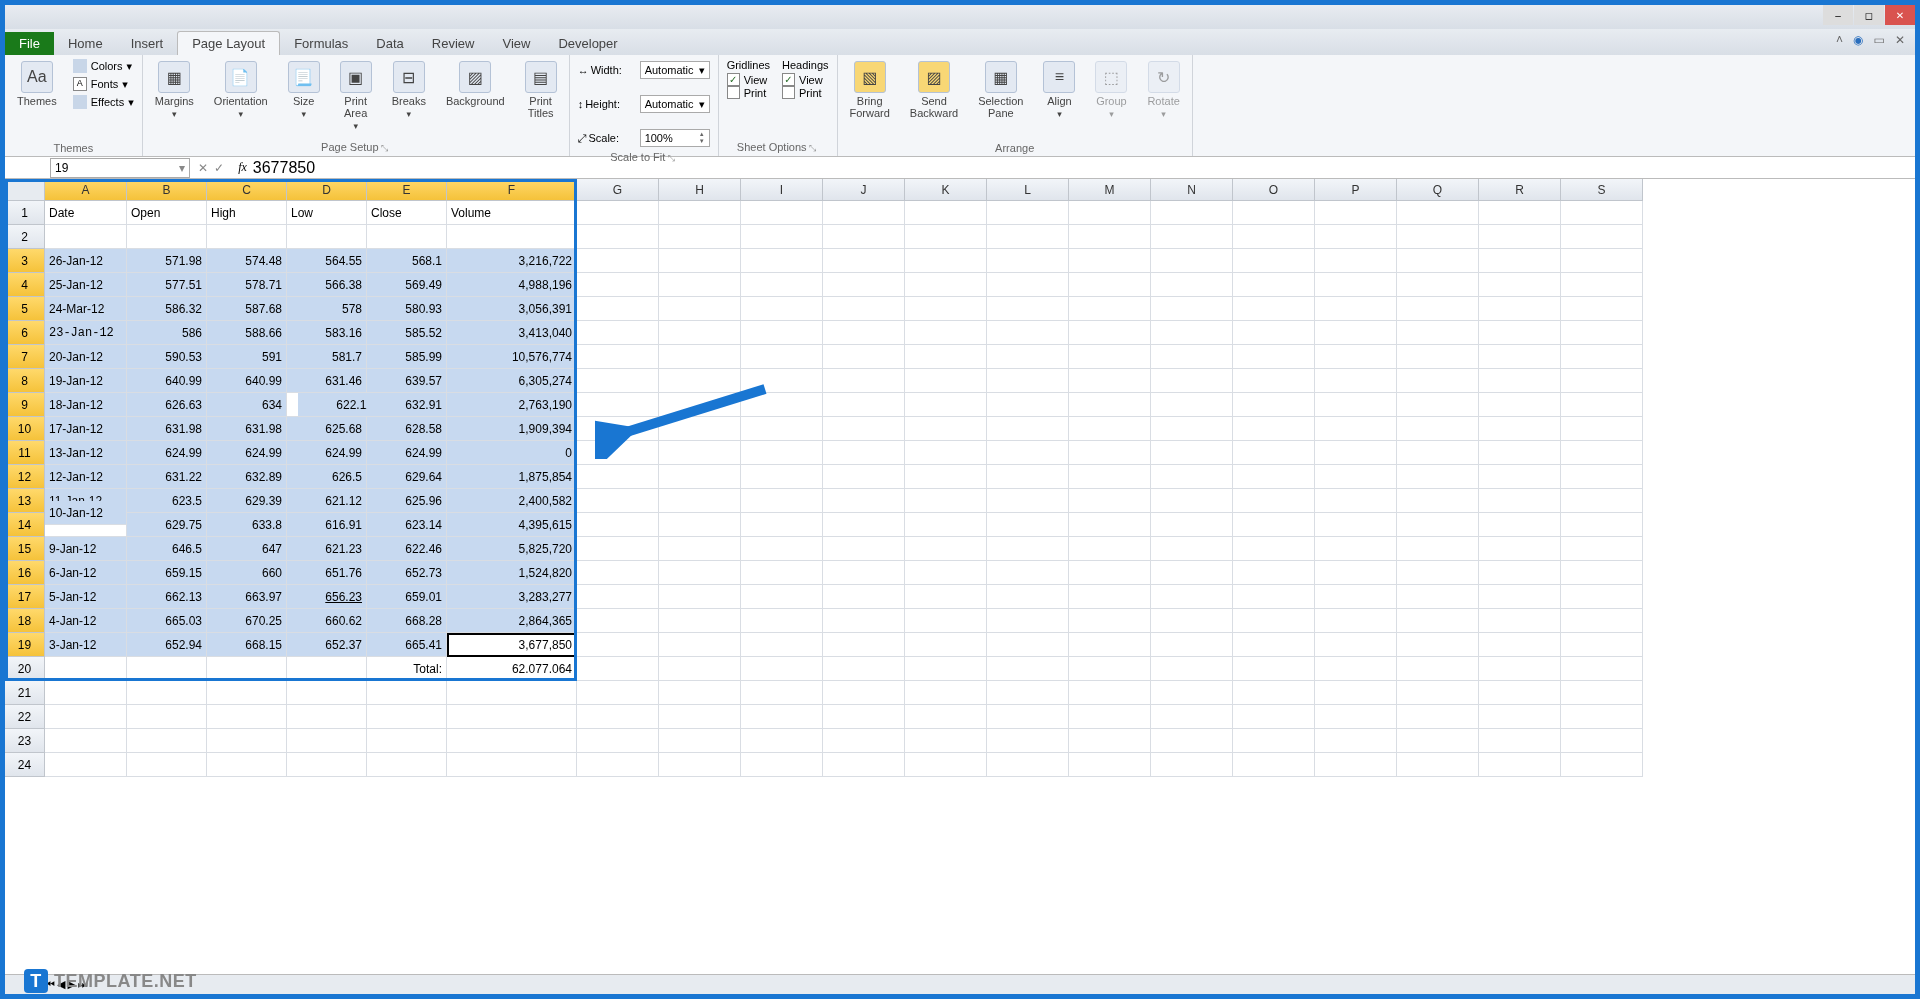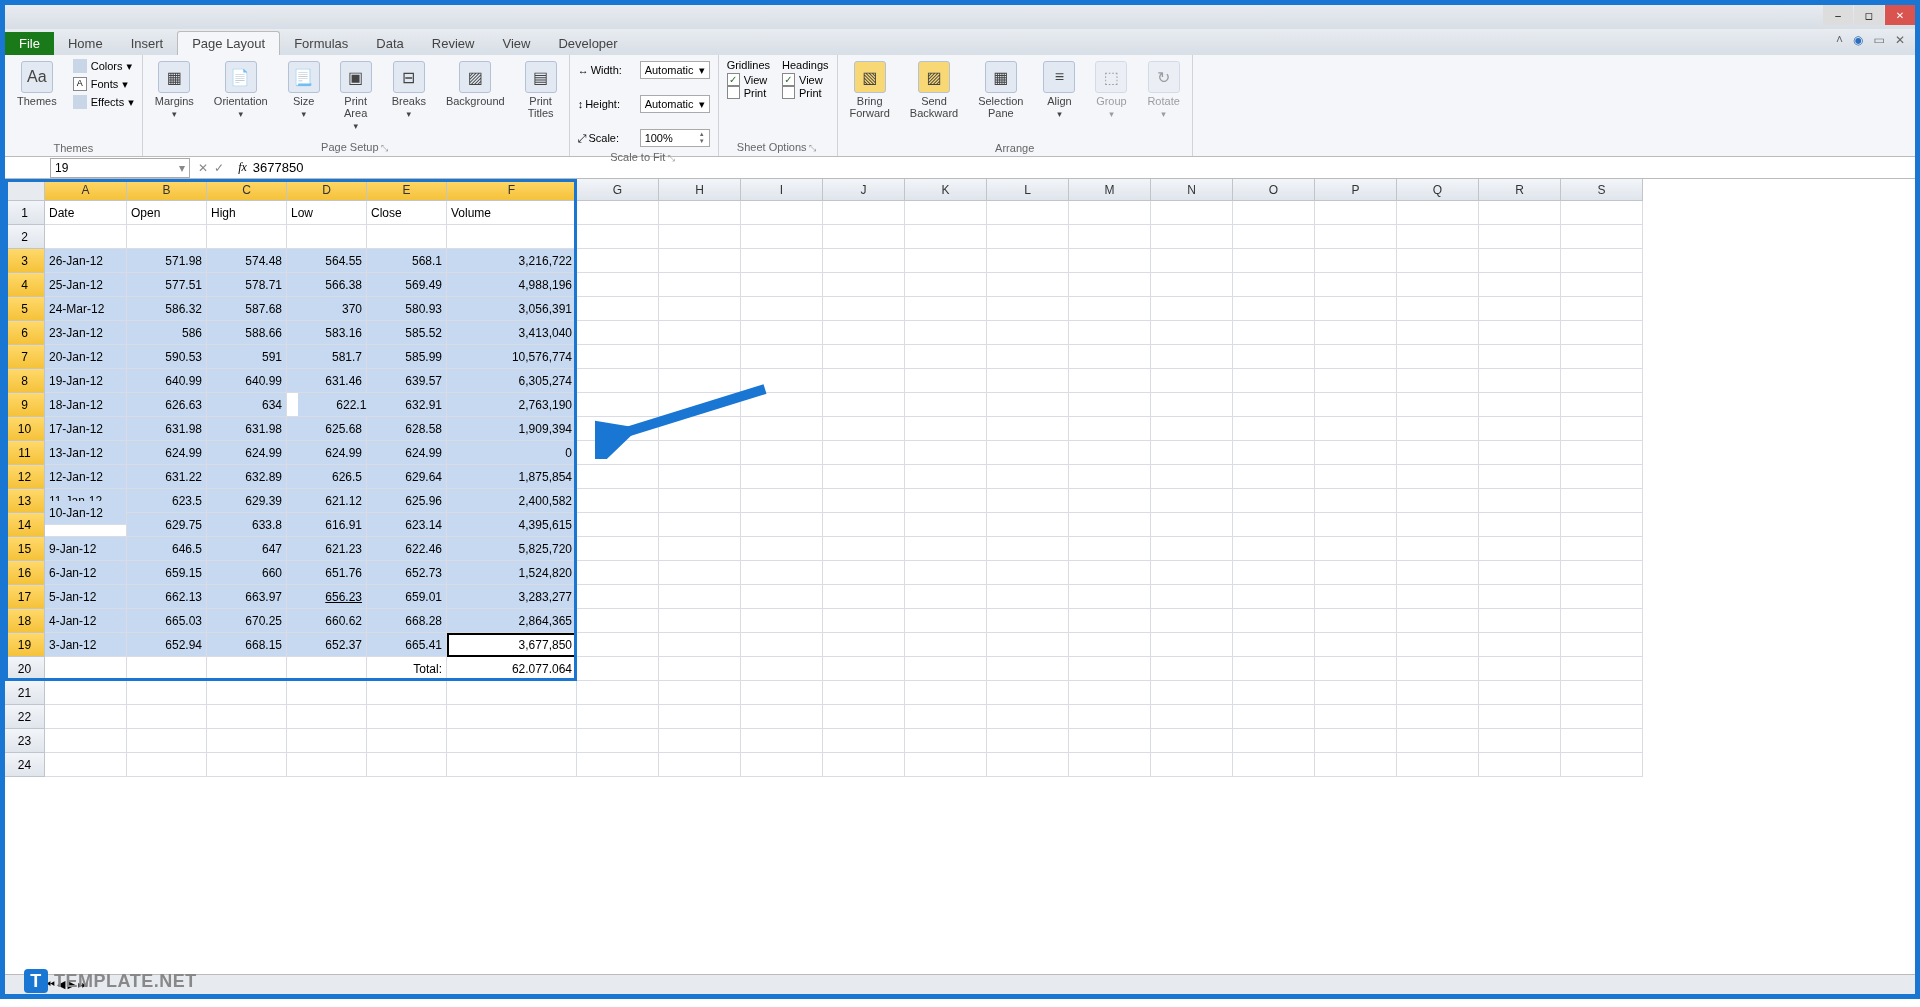--- a/index.html
+++ b/index.html
@@ -42,21 +42,21 @@
 .sheet-col { display: flex; flex-direction: column; font-size: 11px; }
 .sheet-head { margin-bottom: 2px; }
 .check-row { display: flex; align-items: center; gap: 4px; }
 .checkbox { width: 13px; height: 13px; border: 1px solid #888; background: #fff; display: inline-flex; align-items: center; justify-content: center; font-size: 10px; color: #2a6e2a; }
 
 
 .formula-bar { height: 22px; border-bottom: 1px solid #bbb; display: flex; align-items: center; background: #fff; }
 .name-box { width: 140px; height: 20px; margin-left: 45px; border: 1px solid #aaa; padding: 0 4px; font-size: 12px; display: flex; align-items: center; }
 .fx-icons { margin: 0 8px; color: #888; font-size: 12px; display: flex; gap: 6px; }
 .fx-label { font-style: italic; font-family: 'Times New Roman', serif; margin: 0 6px; }
-.formula-input { flex: 1; font-size: 13px; }
+.formula-input { flex: 1; font-size: 16px; }
 
 
 .grid-area { display: flex; height: calc(100vh - 10px - 24px - 26px - 102px - 22px - 28px); overflow: hidden; }
 .corner { width: 40px; height: 22px; background: #e7ebf0; border: 1px solid #c0c5cc; }
 .col-headers { display: flex; }
 .col-head { height: 22px; background: linear-gradient(#f2f5f9,#e0e5ec); border-right: 1px solid #c0c5cc; border-bottom: 1px solid #c0c5cc; display: flex; align-items: center; justify-content: center; font-size: 12px; color: #333; }
 .col-head.selcol { background: linear-gradient(#ffd96b,#f5c23a); }
 .row-headers { display: flex; flex-direction: column; }
 .row-head { width: 40px; background: linear-gradient(#f2f5f9,#e0e5ec); border-right: 1px solid #c0c5cc; border-bottom: 1px solid #c0c5cc; display: flex; align-items: center; justify-content: center; font-size: 12px; }
 .row-head.selrow { background: linear-gradient(#ffd96b,#f5c23a); }
@@ -804,24 +804,24 @@
         <div class="cell sel txt-right" style="left: 402px; top: 48px; width: 130px; height: 24px;">3,216,722</div>
         <div class="cell sel" style="left: 0px; top: 72px; width: 82px; height: 24px;">25-Jan-12</div>
         <div class="cell sel txt-right" style="left: 82px; top: 72px; width: 80px; height: 24px;">577.51</div>
         <div class="cell sel txt-right" style="left: 162px; top: 72px; width: 80px; height: 24px;">578.71</div>
         <div class="cell sel txt-right" style="left: 242px; top: 72px; width: 80px; height: 24px;">566.38</div>
         <div class="cell sel txt-right" style="left: 322px; top: 72px; width: 80px; height: 24px;">569.49</div>
         <div class="cell sel txt-right" style="left: 402px; top: 72px; width: 130px; height: 24px;">4,988,196</div>
         <div class="cell sel" style="left: 0px; top: 96px; width: 82px; height: 24px;">24-Mar-12</div>
         <div class="cell sel txt-right" style="left: 82px; top: 96px; width: 80px; height: 24px;">586.32</div>
         <div class="cell sel txt-right" style="left: 162px; top: 96px; width: 80px; height: 24px;">587.68</div>
-        <div class="cell sel txt-right" style="left: 242px; top: 96px; width: 80px; height: 24px;">370</div>
+        <div class="cell sel txt-right" style="left: 242px; top: 96px; width: 80px; height: 24px;">578</div>
         <div class="cell sel txt-right" style="left: 322px; top: 96px; width: 80px; height: 24px;">580.93</div>
         <div class="cell sel txt-right" style="left: 402px; top: 96px; width: 130px; height: 24px;">3,056,391</div>
-        <div class="cell sel" style="left: 0px; top: 120px; width: 82px; height: 24px;">23-Jan-12</div>
+        <div class="cell sel" style="left: 0px; top: 120px; width: 82px; height: 24px; font-family: Liberation Mono, monospace;">23-Jan-12</div>
         <div class="cell sel txt-right" style="left: 82px; top: 120px; width: 80px; height: 24px;">586</div>
         <div class="cell sel txt-right" style="left: 162px; top: 120px; width: 80px; height: 24px;">588.66</div>
         <div class="cell sel txt-right" style="left: 242px; top: 120px; width: 80px; height: 24px;">583.16</div>
         <div class="cell sel txt-right" style="left: 322px; top: 120px; width: 80px; height: 24px;">585.52</div>
         <div class="cell sel txt-right" style="left: 402px; top: 120px; width: 130px; height: 24px; text-align: right;">3,413,040</div>
         <div class="cell sel" style="left: 0px; top: 144px; width: 82px; height: 24px;">20-Jan-12</div>
         <div class="cell sel txt-right" style="left: 82px; top: 144px; width: 80px; height: 24px;">590.53</div>
         <div class="cell sel txt-right" style="left: 162px; top: 144px; width: 80px; height: 24px;">591</div>
         <div class="cell sel txt-right" style="left: 242px; top: 144px; width: 80px; height: 24px;">581.7</div>
         <div class="cell sel txt-right" style="left: 322px; top: 144px; width: 80px; height: 24px;">585.99</div>

